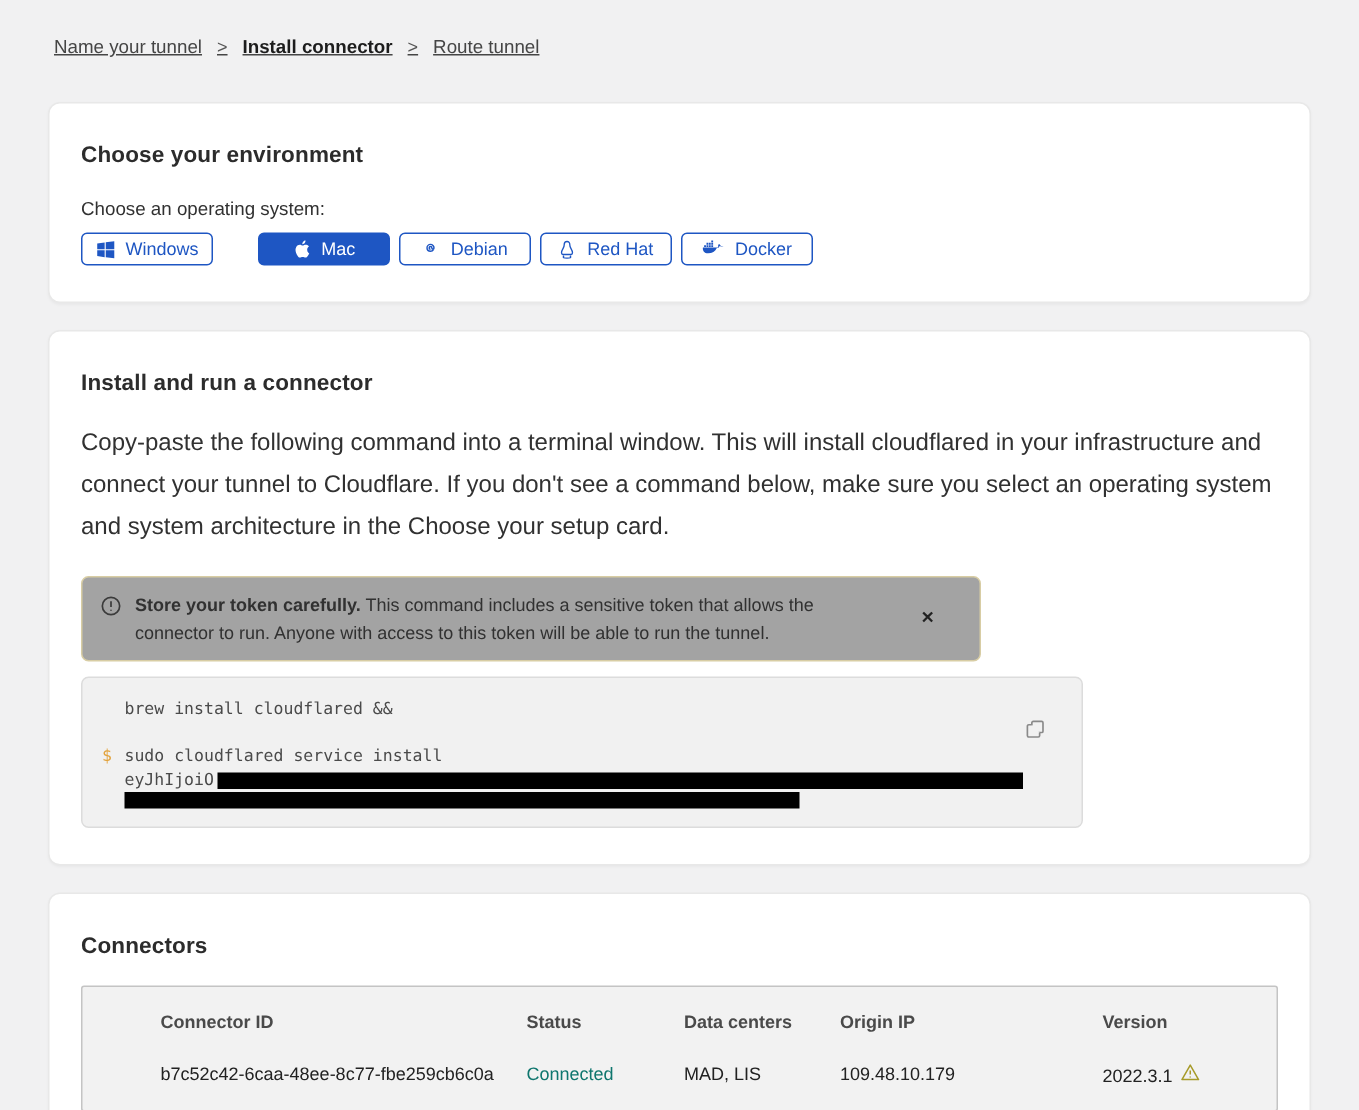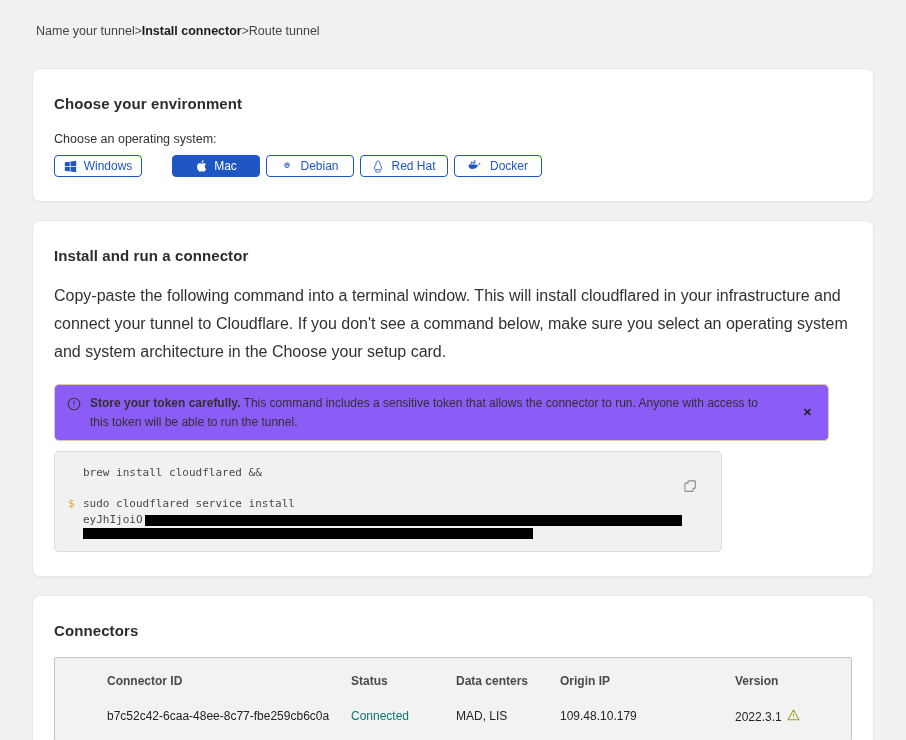--- a/index.html
+++ b/index.html
@@ -6,21 +6,21 @@
   html,body { width:906px; height:740px; }
   body {
     font-family:"Liberation Sans", sans-serif;
     background:#f1f1f2;
     color:#313131;
     overflow:hidden;
   }
   .page { padding:24px 32px 0 32px; }
 
   
-  .breadcrumb { display:flex; align-items:flex-start; gap:0; font-size:12.5px; color:#454545; margin:0 0 30px 4px; }
+  .breadcrumb { display:flex; align-items:flex-start; gap:10px; font-size:12.5px; color:#454545; margin:0 0 30px 4px;text-decoration:underline; }
   .crumb { cursor:default; }
   .crumb.active { font-weight:bold; color:#1d1d1d; }
   .crumb-sep { color:#555; font-size:12px; }
 
   
   .card {
     background:#ffffff;
     border:1px solid #e8e8e8;
     border-radius:8px;
     box-shadow:0 1px 2px rgba(0,0,0,0.04);
@@ -43,25 +43,25 @@
     cursor:pointer;
   }
   .os-btn .oicon { display:flex; align-items:center; }
   .os-btn.selected { background:#1e56c3; color:#fff;margin-left:24px; }
 
   
   .desc { font-size:16px; line-height:1.75; color:#313131; margin-top:18px; max-width:800px; }
 
   .warn-banner {
     margin-top:18px;
-    width:775px;
-    background:#8b5cf6;
+    width:600px;
+    background:#a3a3a3;
     border:1px solid #d8cda4;
     border-radius:5px;
-    padding:9px 14px 9px 12px;
+    padding:9px 28px 9px 12px;
     display:flex; align-items:flex-start; gap:9px;
     font-size:12px; line-height:1.55; color:#313131;
   }
   .warn-banner .alert-ic { flex:0 0 auto; margin-top:3px; }
   .warn-text { flex:1 1 auto; padding-right:14px; }
   .warn-text b { font-weight:bold; }
   .warn-close { flex:0 0 auto; align-self:center; font-size:11px; font-weight:bold; color:#222; cursor:pointer; line-height:1; padding:2px; }
 
   .code-block {
     position:relative;

